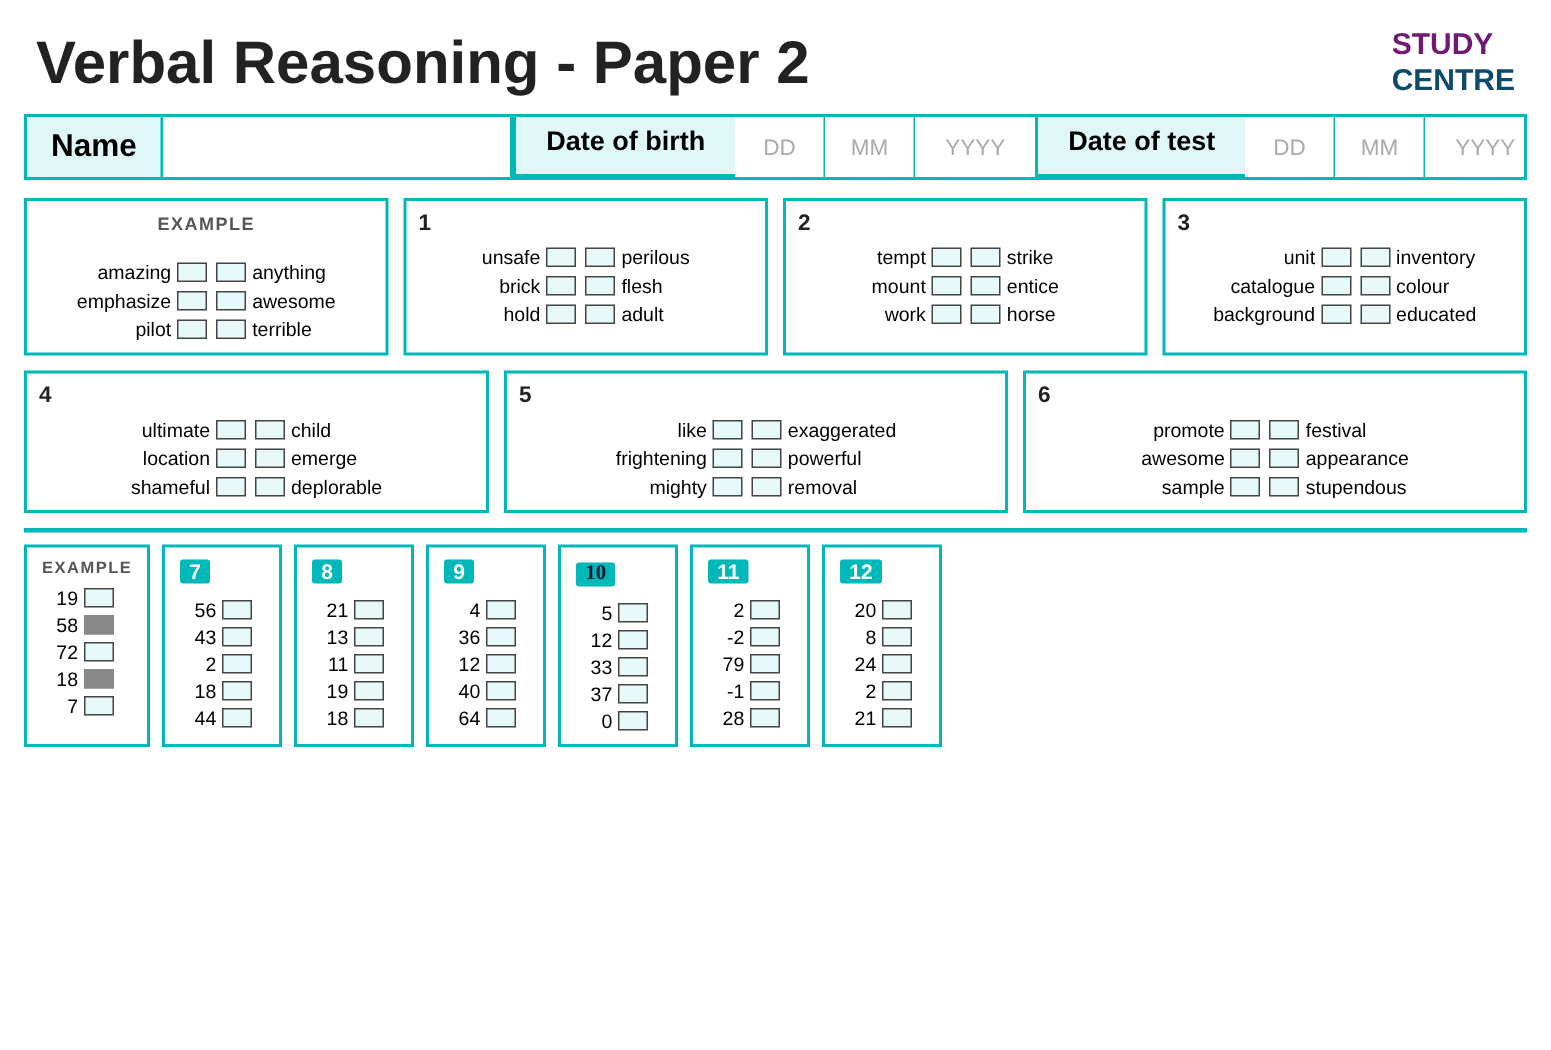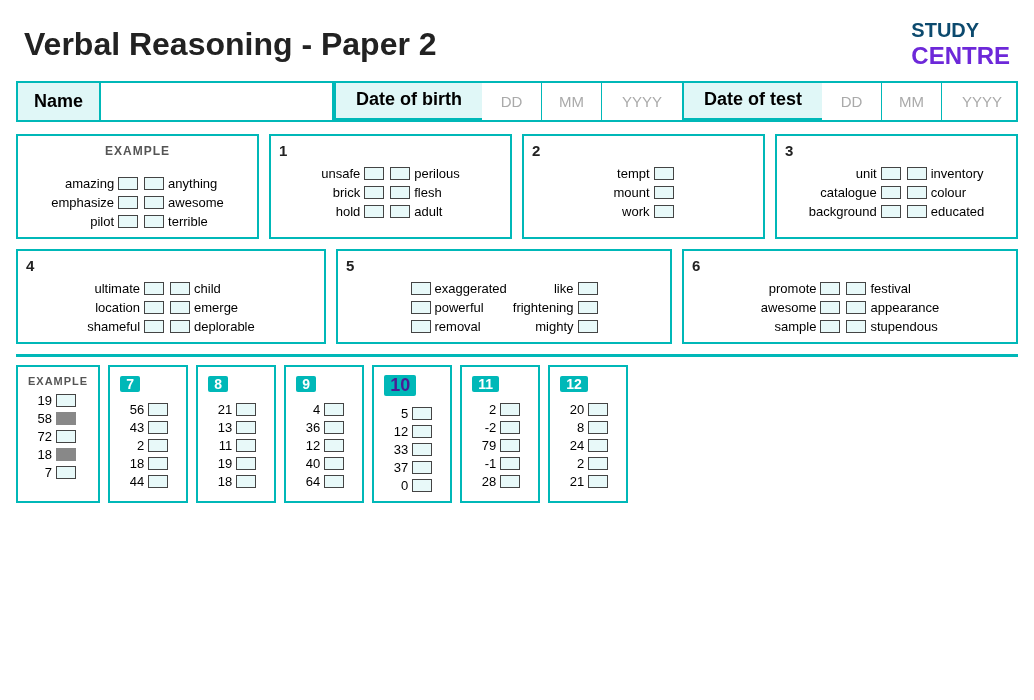--- a/index.html
+++ b/index.html
@@ -12,21 +12,21 @@
     }
 
     
     .header {
       display: flex;
       align-items: center;
       justify-content: space-between;
       padding: 18px 24px 10px 24px;
     }
     .header-title {
-      font-size: 32px;
+      font-size: 40px;
       font-weight: bold;
       color: #222;
     }
     .logo {
       display: flex;
       align-items: center;
       gap: 10px;
     }
     .logo-circle {
       width: 56px;
@@ -43,45 +43,45 @@
       flex-direction: column;
     }
     .logo-text {
       display: flex;
       flex-direction: column;
       line-height: 1.2;
     }
     .logo-text .study {
       font-size: 20px;
       font-weight: bold;
+      color: #701a75;
+    }
+    .logo-text .centre {
+      font-size: 20px;
+      font-weight: bold;
       color: #0c4a6e;
-    }
-    .logo-text .centre {
-      font-size: 24px;
-      font-weight: bold;
-      color: #6d28d9;
     }
 
     
     .info-bar {
       margin: 0 16px;
       border: 2px solid #00b8b8;
       display: flex;
       align-items: stretch;
     }
     .info-bar-name {
       display: flex;
       align-items: stretch;
       border-right: 2px solid #00b8b8;
       flex: 1;
     }
     .info-label {
       background: #e0f7f7;
       padding: 8px 16px;
-      font-size: 18px;
+      font-size: 21px;
       font-weight: bold;
       border-right: 2px solid #00b8b8;
       display: flex;
       align-items: center;
       white-space: nowrap;
     }
     .info-input {
       flex: 1;
       border: none;
       outline: none;
@@ -378,20 +378,34 @@
           </div>
           <div class="word-row right">
             <span>mount</span>
             <span class="ans-box"></span>
           </div>
           <div class="word-row right">
             <span>work</span>
             <span class="ans-box"></span>
           </div>
         </div>
+        <div class="word-col">
+          <div class="word-row">
+            <span class="ans-box"></span>
+            <span>strike</span>
+          </div>
+          <div class="word-row">
+            <span class="ans-box"></span>
+            <span>entice</span>
+          </div>
+          <div class="word-row">
+            <span class="ans-box"></span>
+            <span>horse</span>
+          </div>
+        </div>
       </div>
     </div>
 
     <div class="section-box">
       <div class="section-number">3</div>
       <div class="word-grid" style="margin-top:22px;">
         <div class="word-col">
           <div class="word-row right">
             <span>unit</span>
             <span class="ans-box"></span>
@@ -457,45 +471,45 @@
             <span>deplorable</span>
           </div>
         </div>
       </div>
     </div>
 
     <div class="section-box" style="flex:1.2;">
       <div class="section-number">5</div>
       <div class="word-grid" style="margin-top:22px;">
         <div class="word-col">
+          <div class="word-row right">
+            <span>like</span>
+            <span class="ans-box"></span>
+          </div>
+          <div class="word-row right">
+            <span>frightening</span>
+            <span class="ans-box"></span>
+          </div>
+          <div class="word-row right">
+            <span>mighty</span>
+            <span class="ans-box"></span>
+          </div>
+        </div>
+        <div class="word-col">
           <div class="word-row">
             <span class="ans-box"></span>
             <span>exaggerated</span>
           </div>
           <div class="word-row">
             <span class="ans-box"></span>
             <span>powerful</span>
           </div>
           <div class="word-row">
             <span class="ans-box"></span>
             <span>removal</span>
-          </div>
-        </div>
-        <div class="word-col">
-          <div class="word-row right">
-            <span>like</span>
-            <span class="ans-box"></span>
-          </div>
-          <div class="word-row right">
-            <span>frightening</span>
-            <span class="ans-box"></span>
-          </div>
-          <div class="word-row right">
-            <span>mighty</span>
-            <span class="ans-box"></span>
           </div>
         </div>
       </div>
     </div>
 
     <div class="section-box" style="flex:1.2;">
       <div class="section-number">6</div>
       <div class="word-grid" style="margin-top:22px;">
         <div class="word-col">
           <div class="word-row right">
@@ -632,21 +646,21 @@
             <span class="ans-box"></span>
           </div>
         <div class="num-row">
             <span class="num-val">64</span>
             <span class="ans-box"></span>
           </div>
       </div>
     </div>
 
     <div class="num-section-box">
-      <div class="section-number" style="position:relative;top:auto;left:auto;font-size:18px;font-weight:bold;margin-bottom:4px;background:#00b8b8;color:#4c1d95;display:inline-block;padding:0 6px;border-radius:2px;">10</div>
+      <div class="section-number" style="position:relative;top:auto;left:auto;font-size:14px;font-weight:bold;margin-bottom:4px;background:#00b8b8;color:#0f172a;display:inline-block;padding:0 6px;border-radius:2px;font-family:Liberation Serif, serif;">10</div>
       <div class="num-grid">
         <div class="num-row">
             <span class="num-val">5</span>
             <span class="ans-box"></span>
           </div>
         <div class="num-row">
             <span class="num-val">12</span>
             <span class="ans-box"></span>
           </div>
         <div class="num-row">

